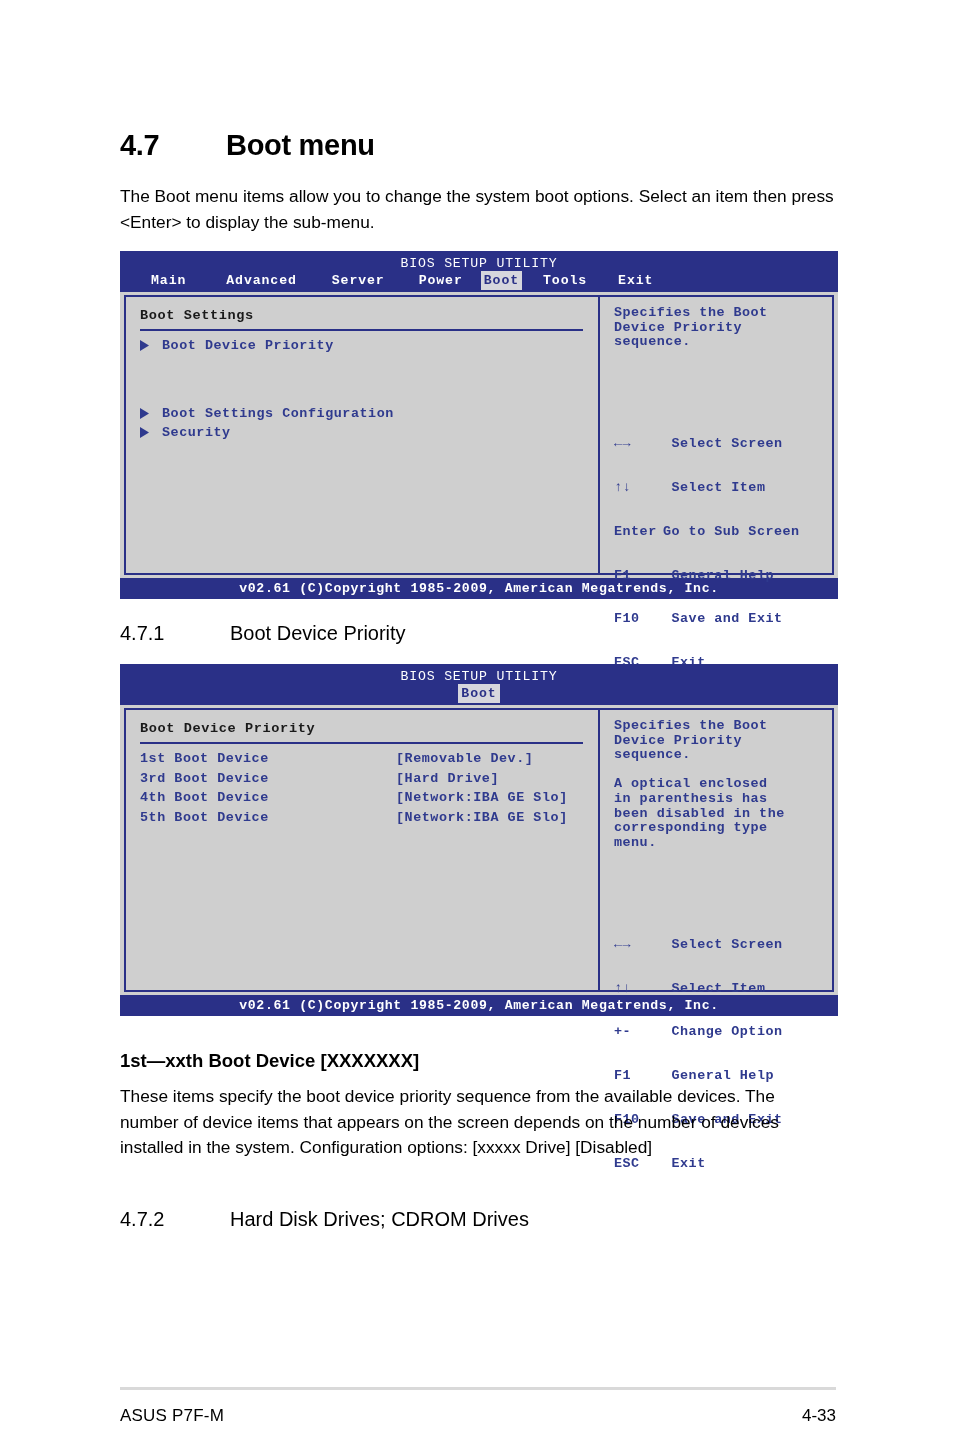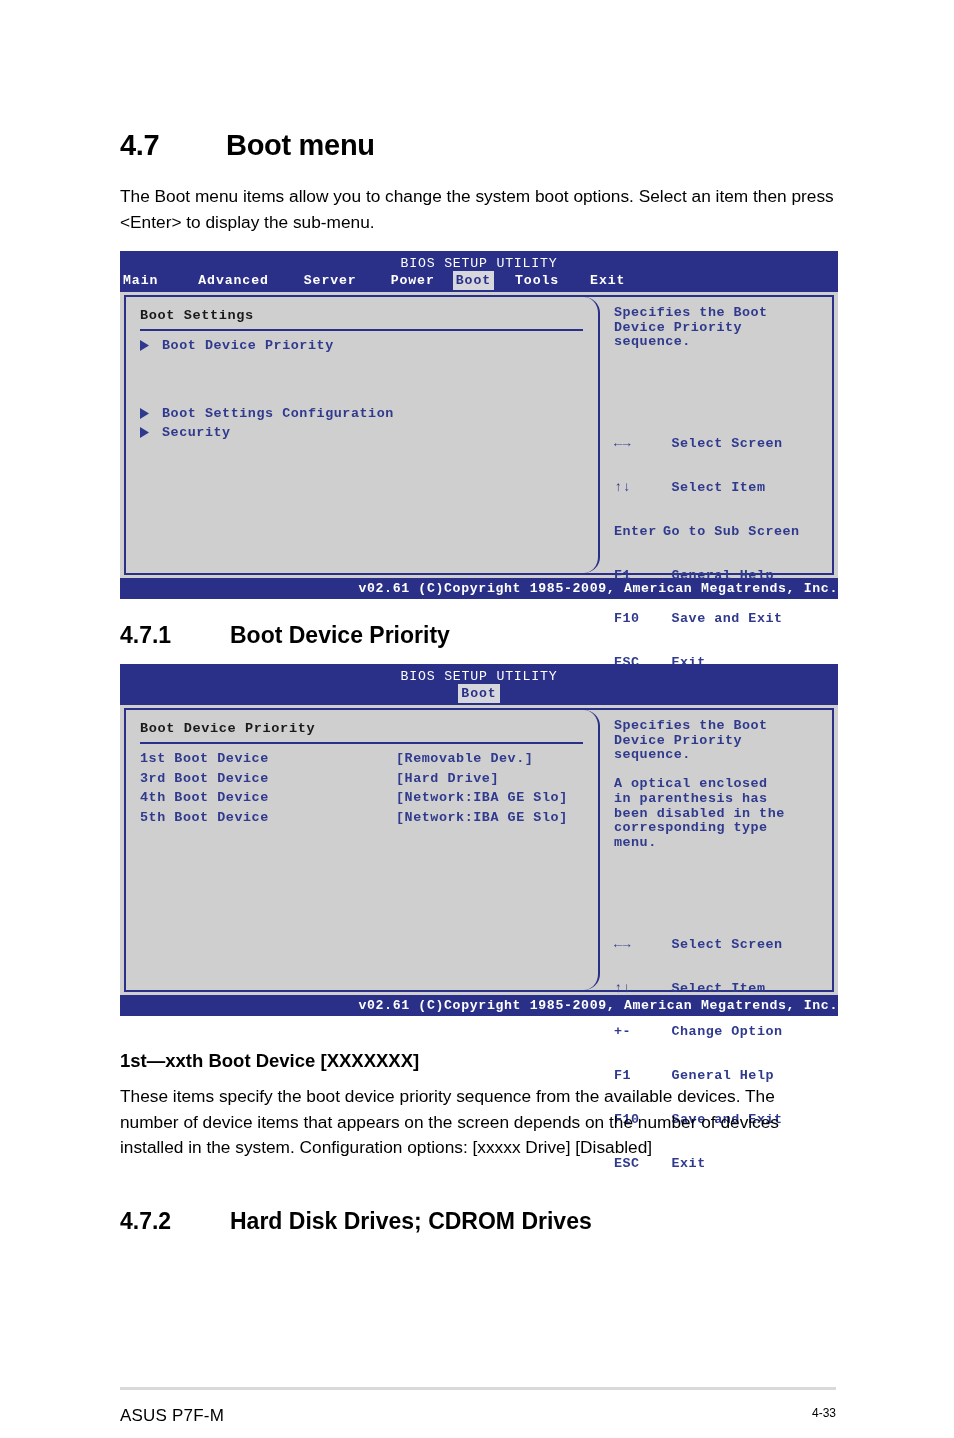--- a/index.html
+++ b/index.html
@@ -31,22 +31,22 @@
     font-weight: bold;
     font-size: 29px;
     letter-spacing: -0.3px;
     white-space: nowrap;
   }
   .h1 .num { display: inline-block; width: 106px; }
 
   .h2 {
     position: absolute;
     left: 120px;
-    font-weight: bold;
-    font-size: 23px;
+    font-weight: normal;
+    font-size: 20px;
     white-space: nowrap;
   }
   .h2 .num { display: inline-block; width: 110px; }
 
   .h3 {
     position: absolute;
     left: 120px;
     font-weight: bold;
     font-size: 18.5px;
     white-space: nowrap;
@@ -74,21 +74,21 @@
     position: absolute;
     left: 120px;
     top: 1362px;
     font-size: 17px;
     letter-spacing: 0.2px;
   }
   .footer-right {
     position: absolute;
     right: 118px;
     top: 1362px;
-    font-size: 12px;
+    font-size: 17px;
   }
 
   
   .bios {
     position: absolute;
     left: 120px;
     width: 718px;
     background: #cfcfcf;
     font-family: "Liberation Mono", "DejaVu Sans Mono", monospace;
     box-sizing: border-box;
@@ -102,21 +102,21 @@
   .bios-title {
     text-align: center;
     font-size: 13.2px;
     font-weight: normal;
     letter-spacing: 0.8px;
     padding-top: 5px;
     line-height: 15px;
   }
   .bios-tabs {
     display: flex;
-    padding-left: 0;
+    padding-left: 28px;
     padding-bottom: 2px;
     line-height: 17px;
   }
   .bios-tab {
     font-size: 13.2px;
     font-weight: bold;
     letter-spacing: 0.9px;
     color: #ffffff;
     padding: 1px 3px;
     white-space: nowrap;
@@ -154,21 +154,20 @@
     border: 2px solid #2a3087;
     margin: 3px 4px 0 4px;
     box-sizing: border-box;
   }
   .bios-left {
     flex: 0 0 474px;
     box-sizing: border-box;
     padding: 9px 0 8px 14px;
     border-right: 2px solid #2a3087;
     position: relative;
-    border-radius: 16px;
   }
   .bios-right {
     flex: 1;
     box-sizing: border-box;
     padding: 9px 0 8px 14px;
   }
 
   .sec-title {
     font-size: 13.6px;
     font-weight: bold;
@@ -246,21 +245,21 @@
     line-height: 14.6px;
     white-space: pre;
   }
   .key-row { display: flex; }
   .key-name { flex: 0 0 49px; white-space: pre; }
   .key-desc { white-space: pre; }
 
   .bios-footer {
     background: #2a3087;
     color: #ffffff;
-    text-align: right;
+    text-align: center;
     font-size: 13.2px;
     font-weight: bold;
     letter-spacing: 0.65px;
     line-height: 21px;
     margin-top: 3px;
   }
 </style>
 </head>
 <body>
 

